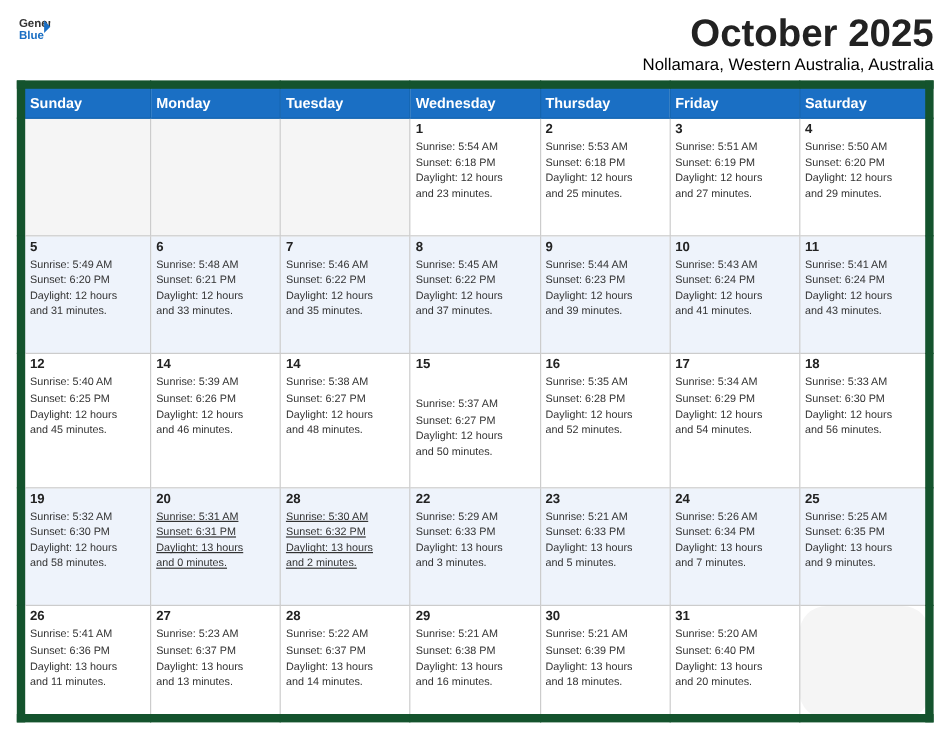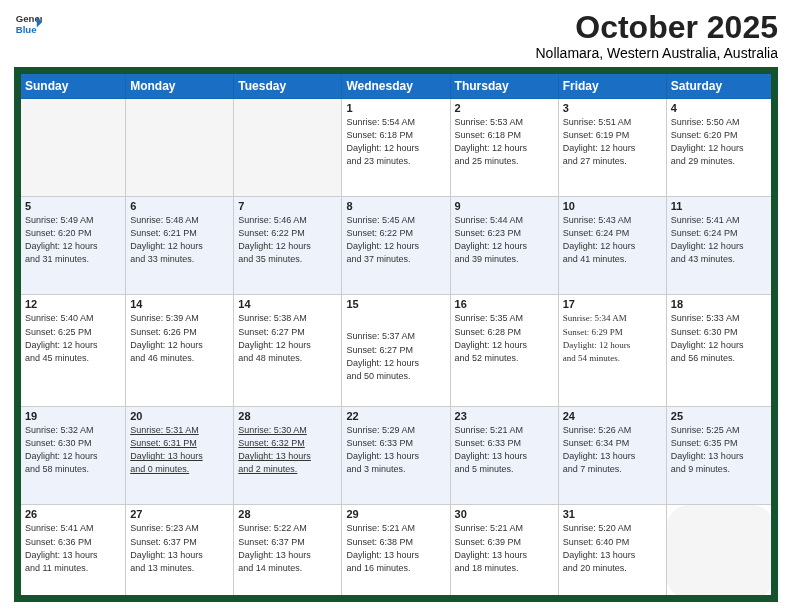--- a/index.html
+++ b/index.html
@@ -238,21 +238,21 @@
           </td>
           <td>
             <div class="day-num">16</div>
             <div class="day-info" style="white-space: pre-line;">Sunrise: 5:35 AM
 Sunset: 6:28 PM
 Daylight: 12 hours
 and 52 minutes.</div>
           </td>
           <td>
             <div class="day-num">17</div>
-            <div class="day-info" style="white-space: pre-line; font-family: Liberation Serif, serif;">Sunrise: 5:34 AM
+            <div class="day-info" style="white-space: pre-line;">Sunrise: 5:34 AM
 Sunset: 6:29 PM
 Daylight: 12 hours
 and 54 minutes.</div>
           </td>
           <td>
             <div class="day-num">18</div>
             <div class="day-info" style="white-space: pre-line;">Sunrise: 5:33 AM
 Sunset: 6:30 PM
 Daylight: 12 hours
 and 56 minutes.</div>

